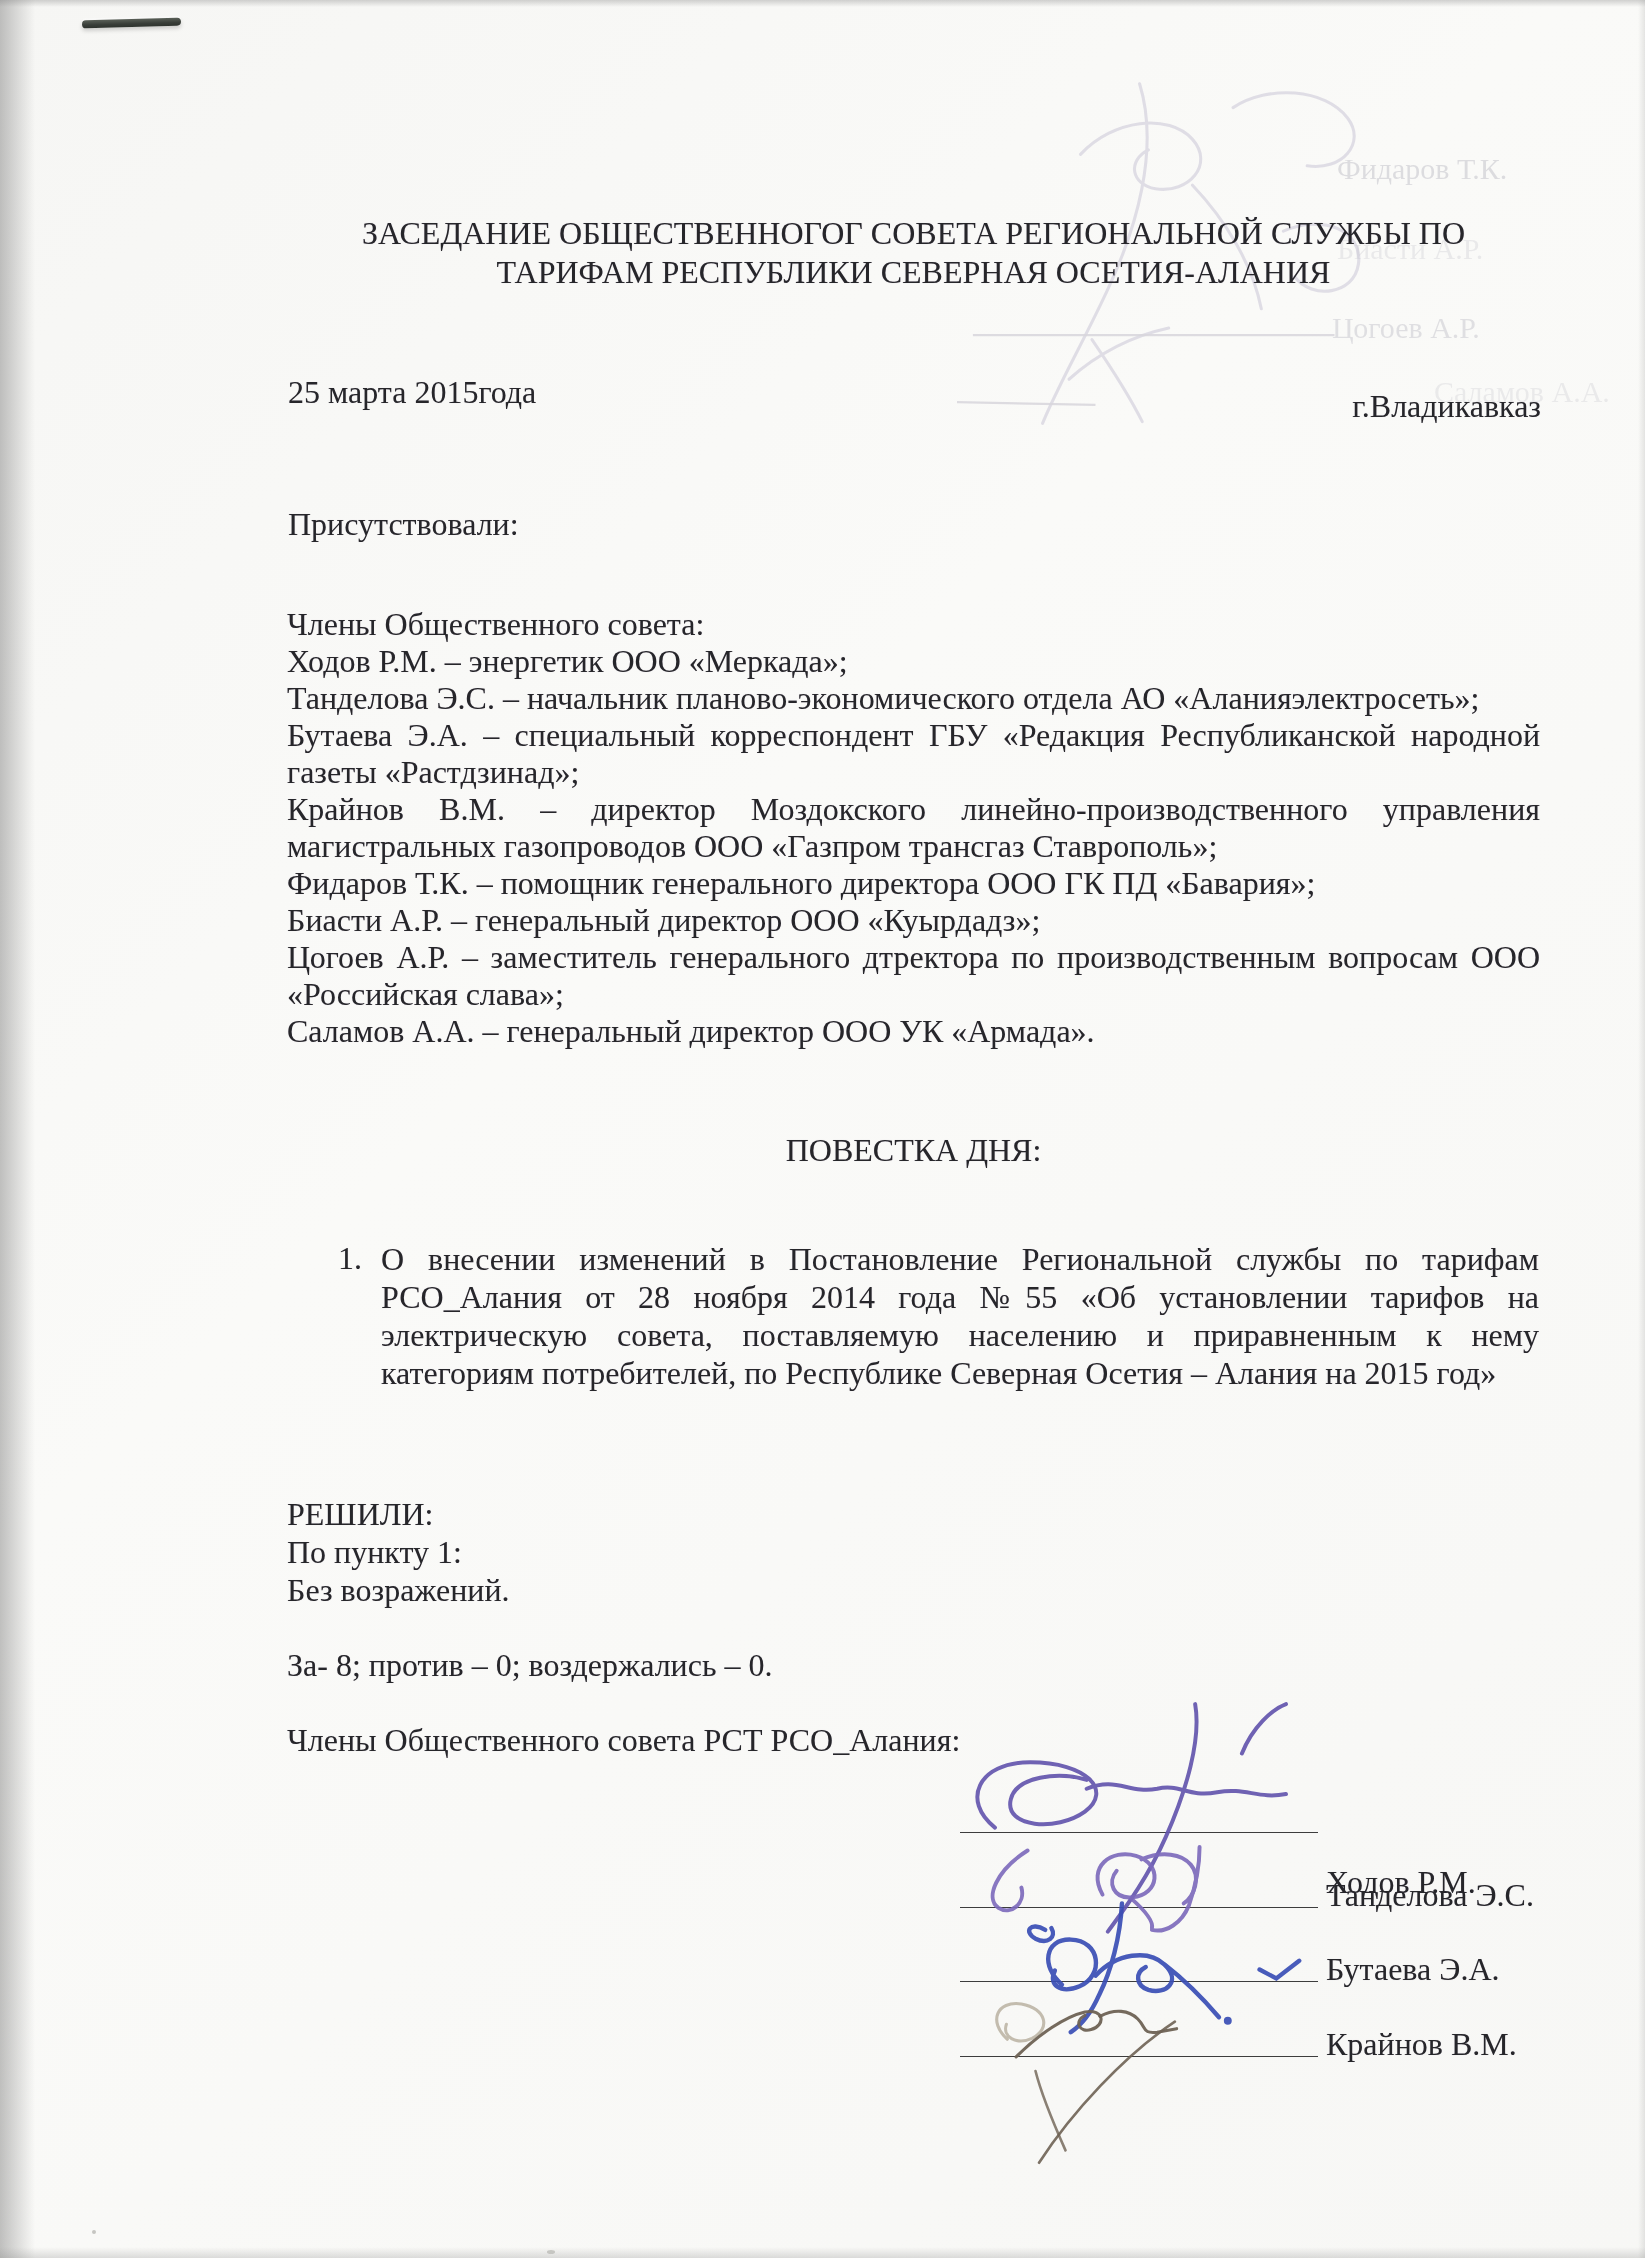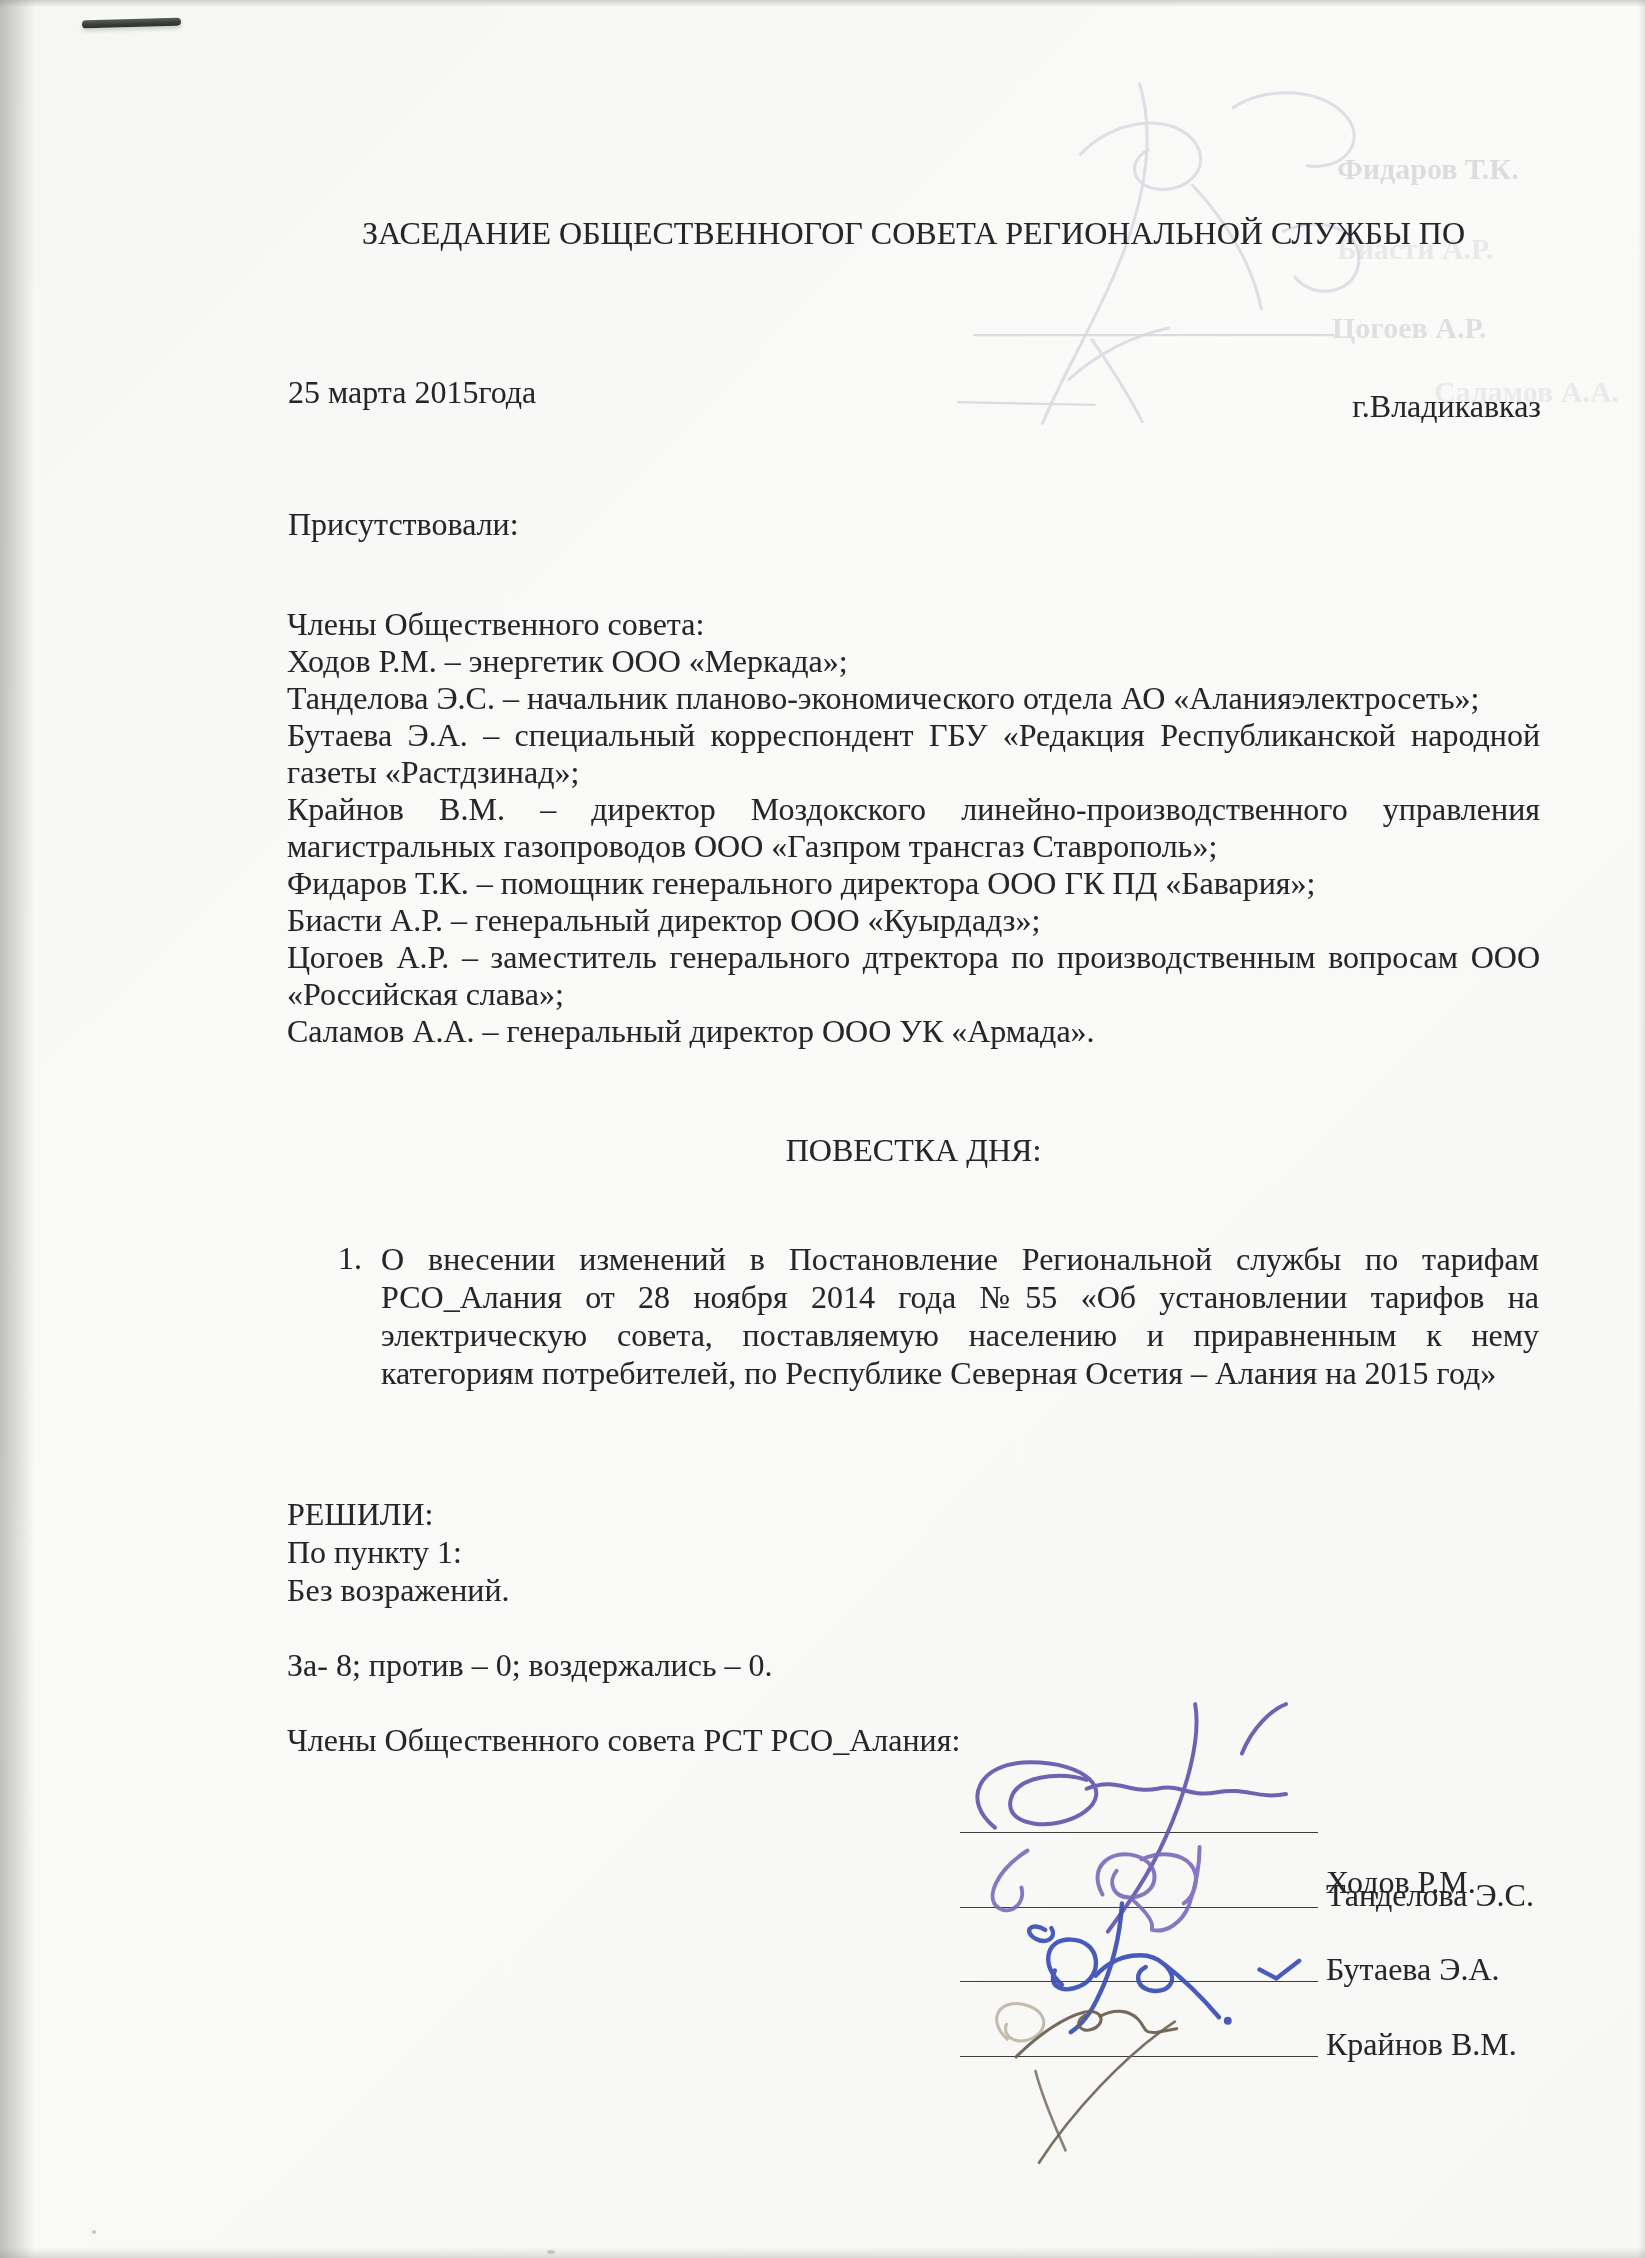--- a/index.html
+++ b/index.html
@@ -57,21 +57,21 @@
   .agenda div.jl{white-space:normal;text-align:justify;text-align-last:justify;}
   .decided{
     position:absolute;left:287px;top:1495px;
     font-size:32px;line-height:38px;text-shadow:0 0 0.9px rgba(90,60,120,.2);
   }
   .vote{left:287px;top:1647px;}
   .signers-heading{left:287px;top:1722px;}
   .sig-line{position:absolute;left:960px;width:358px;height:0;border-top:1.8px solid #3d3d3d;}
   .sig-name{position:absolute;left:1326px;font-size:32px;white-space:nowrap;
     text-shadow:0 0 0.9px rgba(90,60,120,.2);}
-  .ghost{position:absolute;font-size:30px;color:#9a99a8;filter:blur(0.6px);white-space:nowrap;font-weight:bold;}
+  .ghost{position:absolute;font-size:30px;color:#9a99a8;filter:blur(0.6px);white-space:nowrap;}
   .ink{position:absolute;left:0;top:0;pointer-events:none;}
   .speck{position:absolute;background:#c6c6c2;border-radius:50%;}
 </style>
 </head>
 <body>
 
 <div class="page">
 
   <div class="shadow-left"></div>
   <div class="shadow-top"></div>
@@ -97,20 +97,21 @@
     </g>
     <g stroke="#d8d6dc" stroke-width="2.5" opacity="0.85">
       <path d="M1103,380 L1513,380"></path>
       <path d="M1085,456 L1242,459"></path>
     </g>
   </svg>
 
 
   <div class="heading">
     <div>ЗАСЕДАНИЕ ОБЩЕСТВЕННОГОГ СОВЕТА РЕГИОНАЛЬНОЙ СЛУЖБЫ ПО</div>
+    <div>ТАРИФАМ РЕСПУБЛИКИ СЕВЕРНАЯ ОСЕТИЯ-АЛАНИЯ</div>
   </div>
 
   <div class="txt body36" style="left:288px;top:374px;">25 марта 2015года</div>
   <div class="txt body36" style="right:104px;top:388px;">г.Владикавказ</div>
 
   <div class="txt body36" style="left:288px;top:506px;">Присутствовали:</div>
 
   <div class="members">
     <div>Члены Общественного совета:</div>
     <div>Ходов Р.М. – энергетик ООО «Меркада»;</div>

